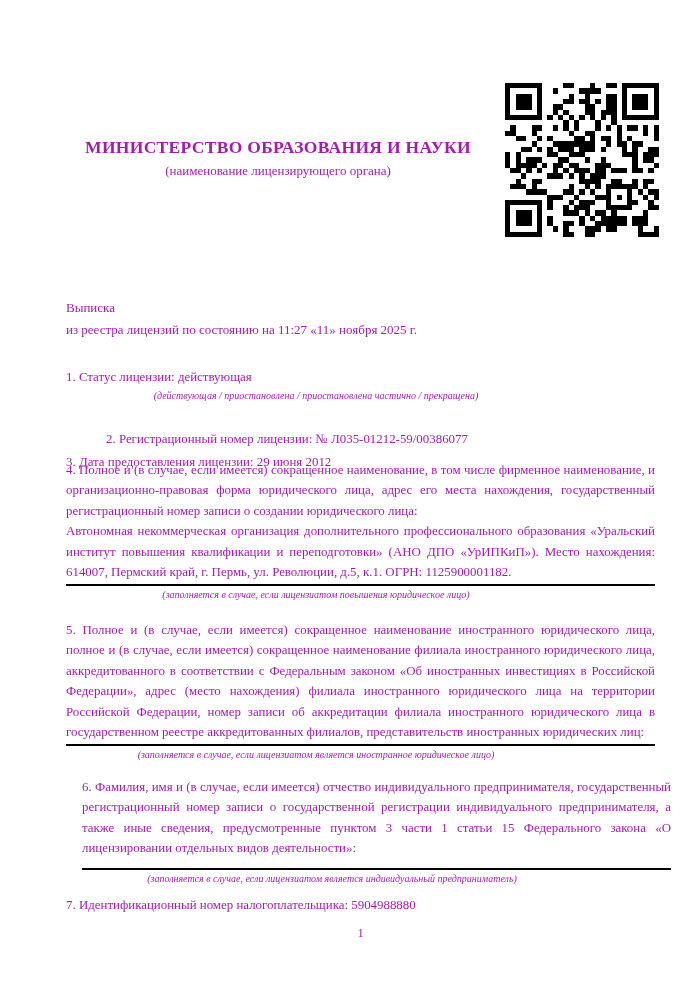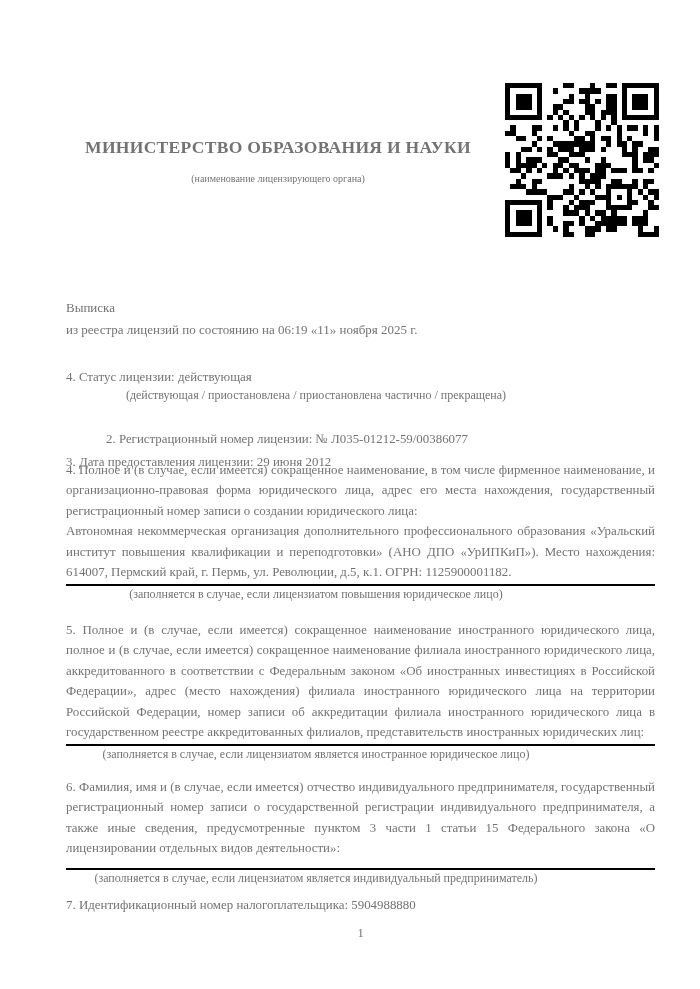--- a/index.html
+++ b/index.html
@@ -1,46 +1,46 @@
 <!DOCTYPE html>
 <html lang="ru"><head>
 <meta charset="utf-8">
 <style>
   html,body{margin:0;padding:0;background:#ffffff;}
   .page{
     position:relative;
     width:700px;height:989px;
     background:#ffffff;
-    color:#737373;
+    color:#a21caf;
     font-family:"Liberation Serif","DejaVu Serif",serif;
     overflow:hidden;
   }
   .abs{position:absolute;}
   
   .ministry{left:66px;top:134px;width:424px;text-align:center;}
   .ministry-line{font-weight:bold;font-size:17.5px;line-height:27px;letter-spacing:.3px;}
-  .ministry-note{font-size:10px;line-height:12px;margin-top:12px;}
+  .ministry-note{font-size:13px;line-height:12px;margin-top:4px;}
   
   .qr{left:505px;top:83px;width:154px;height:154px;background:#fff;}
   .qr svg{display:block;width:154px;height:154px;}
   
   .doc-title{left:66px;top:297px;width:589px;text-align:left;font-size:13px;line-height:21.5px;}
   
   .item{left:66px;width:589px;font-size:12.9px;line-height:20.4px;}
   .item p{margin:0;}
   .justify{text-align:justify;}
   .rule{border-top:2px solid #000;height:0;margin-top:2px;}
   .rule.gap{margin-top:9px;}
-  .note{width:500px;text-align:center;font-size:12px;line-height:13px;margin-top:2px;}
+  .note{width:500px;text-align:center;font-size:10px;line-height:13px;margin-top:2px;font-style:italic;}
   .i1{top:367px;}
   .i2{top:429px;margin-left:40px;}
   .i3{top:452px;}
   .i4{top:460px;}
   .i5{top:620px;}
-  .i6{top:777px;}
+  .i6{top:777px;margin-left:16px;}
   .i7{top:895px;}
   .page-num{left:66px;top:926px;width:589px;text-align:center;font-size:12.5px;}
 </style>
 </head>
 <body>
 
 <div class="page">
 
   <div class="abs ministry">
     <div class="ministry-line">МИНИСТЕРСТВО ОБРАЗОВАНИЯ И НАУКИ</div>
@@ -442,25 +442,25 @@
           <rect x="132.50" y="148.40" width="5.3" height="5.3"></rect>
           <rect x="137.80" y="148.40" width="5.3" height="5.3"></rect>
           <rect x="143.10" y="148.40" width="5.3" height="5.3"></rect>
           <rect x="148.40" y="148.40" width="5.3" height="5.3"></rect>
         </g>
       </svg>
   </div>
 
   <div class="abs doc-title">
     <div>Выписка</div>
-    <div>из реестра лицензий по состоянию на 06:19 «11» ноября 2025 г.</div>
+    <div>из реестра лицензий по состоянию на 11:27 «11» ноября 2025 г.</div>
   </div>
 
   <div class="abs item i1">
-    <p>4. Статус лицензии: действующая</p>
+    <p>1. Статус лицензии: действующая</p>
     <div class="note">(действующая / приостановлена / приостановлена частично / прекращена)</div>
   </div>
 
   <div class="abs item i2">
     <p>2. Регистрационный номер лицензии: № Л035-01212-59/00386077</p>
   </div>
 
   <div class="abs item i3">
     <p>3. Дата предоставления лицензии: 29 июня 2012</p>
   </div>

